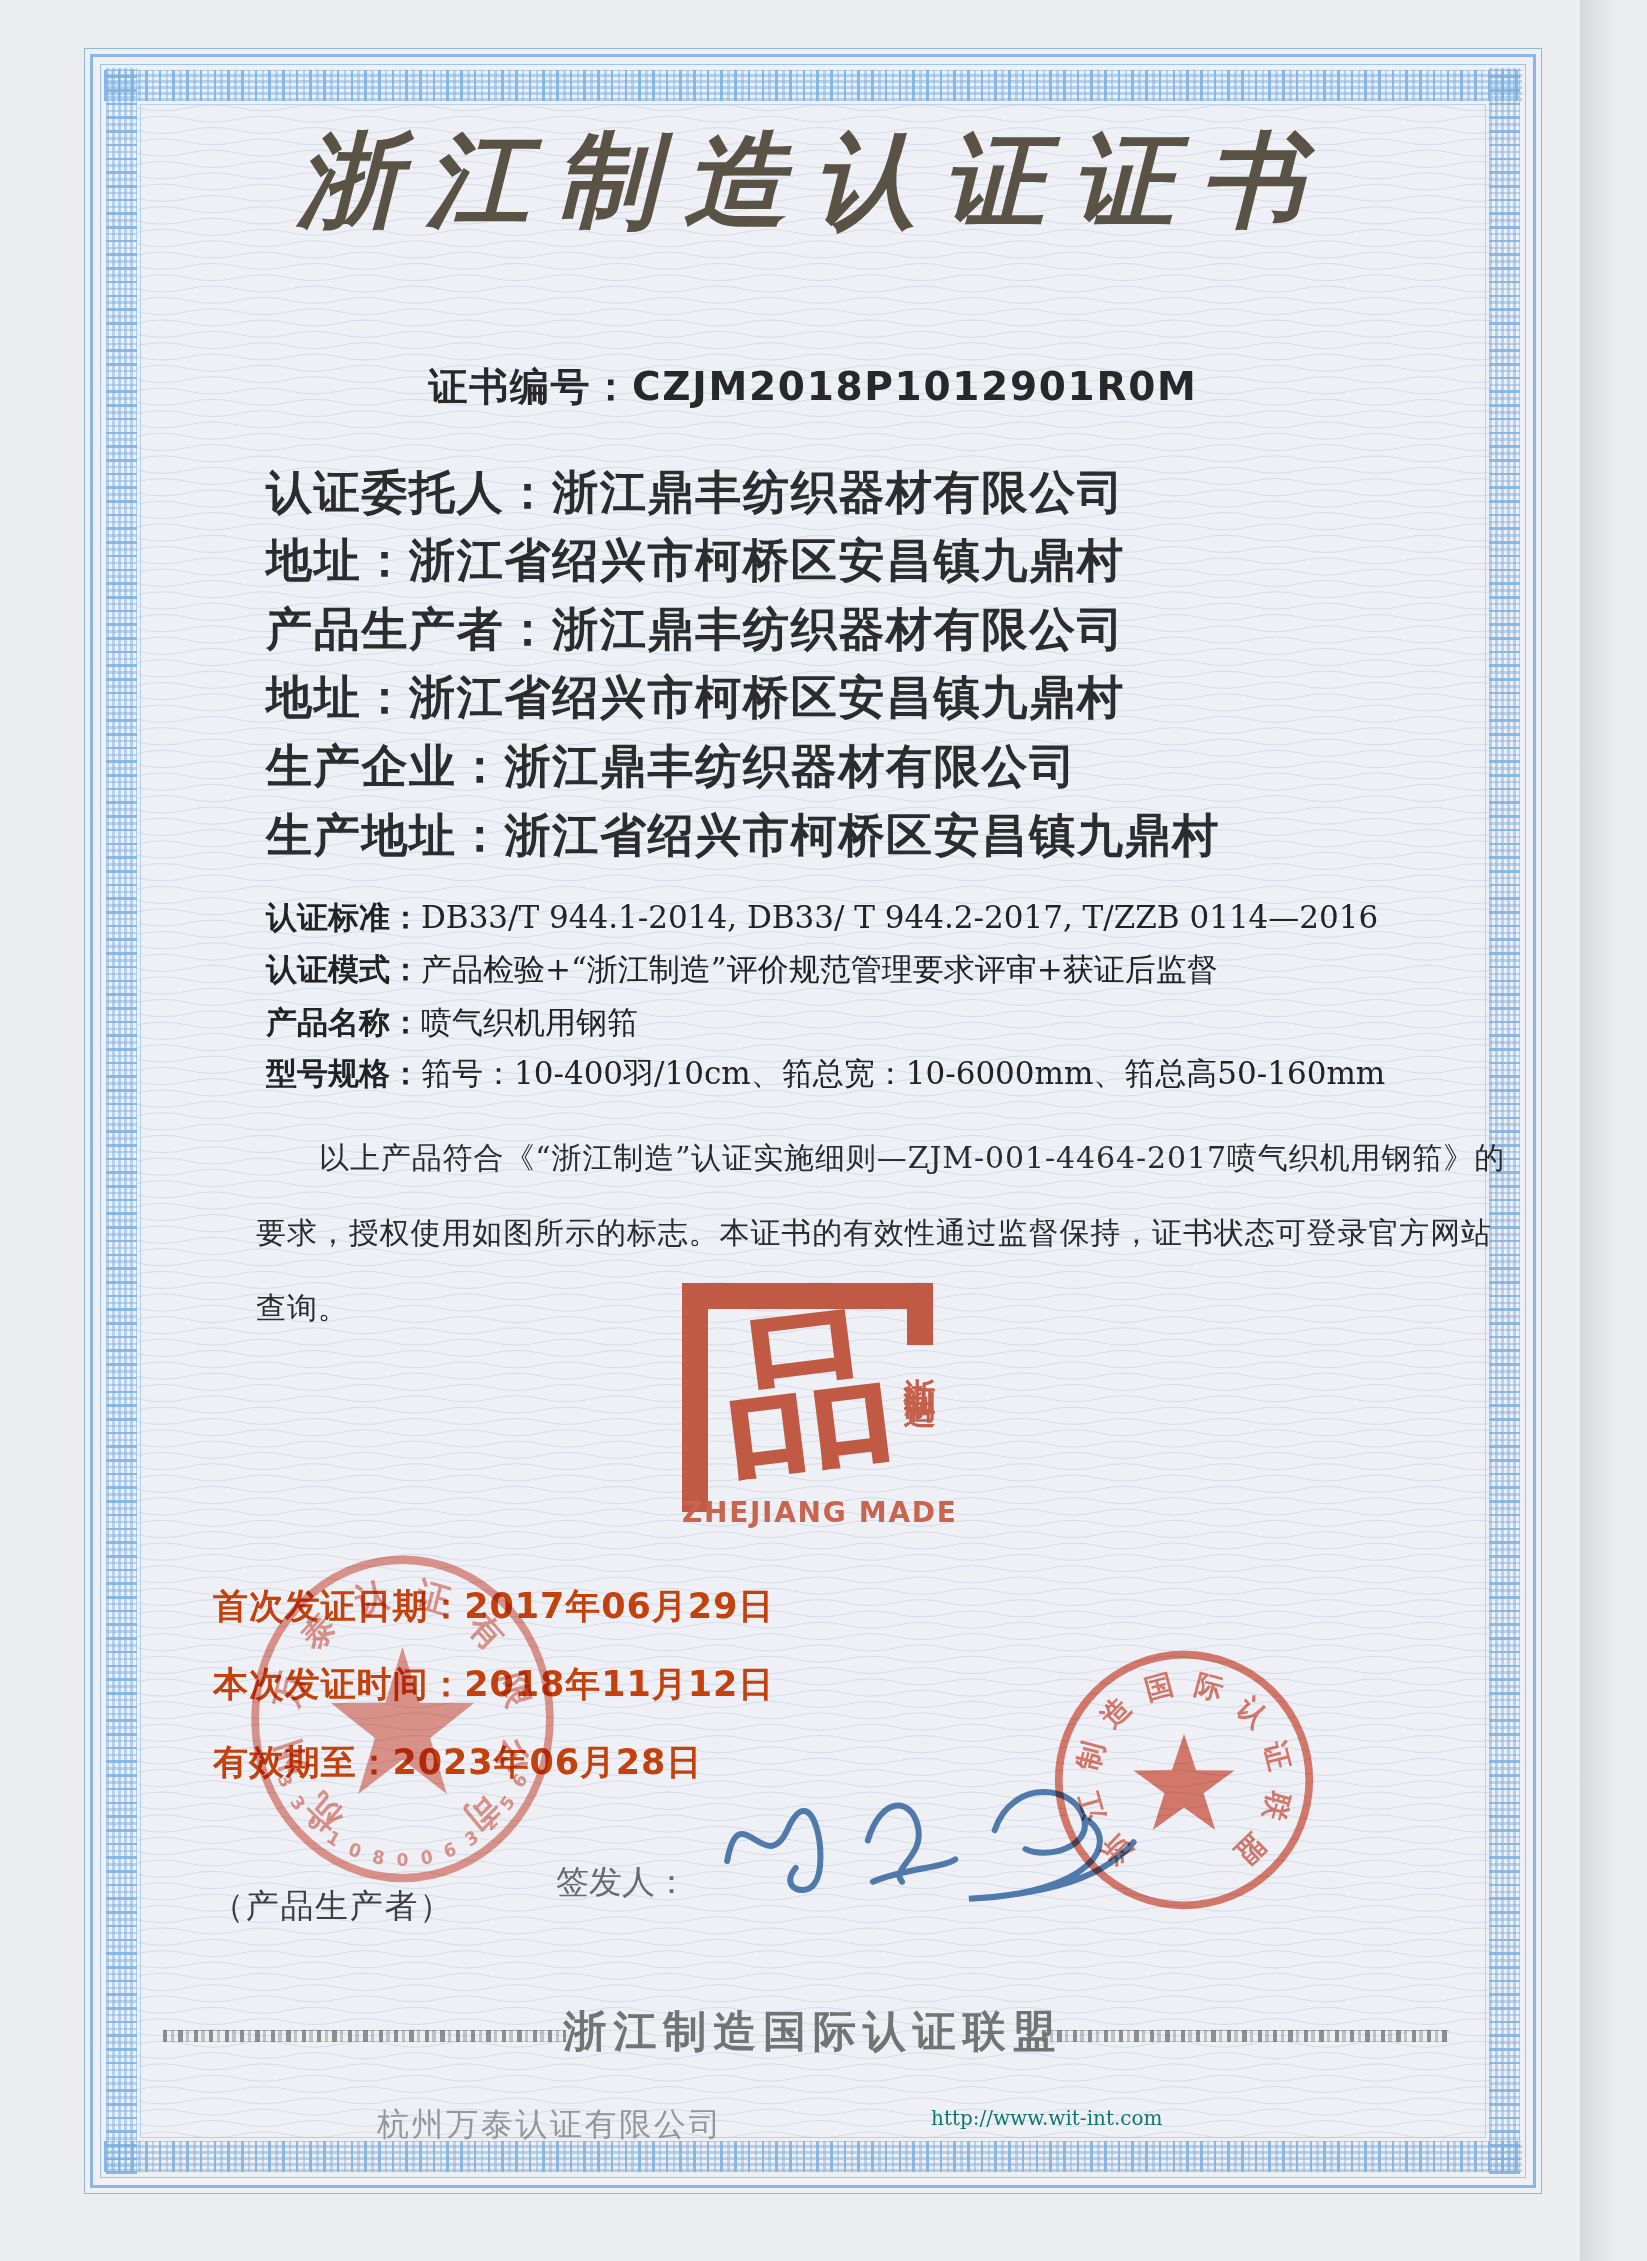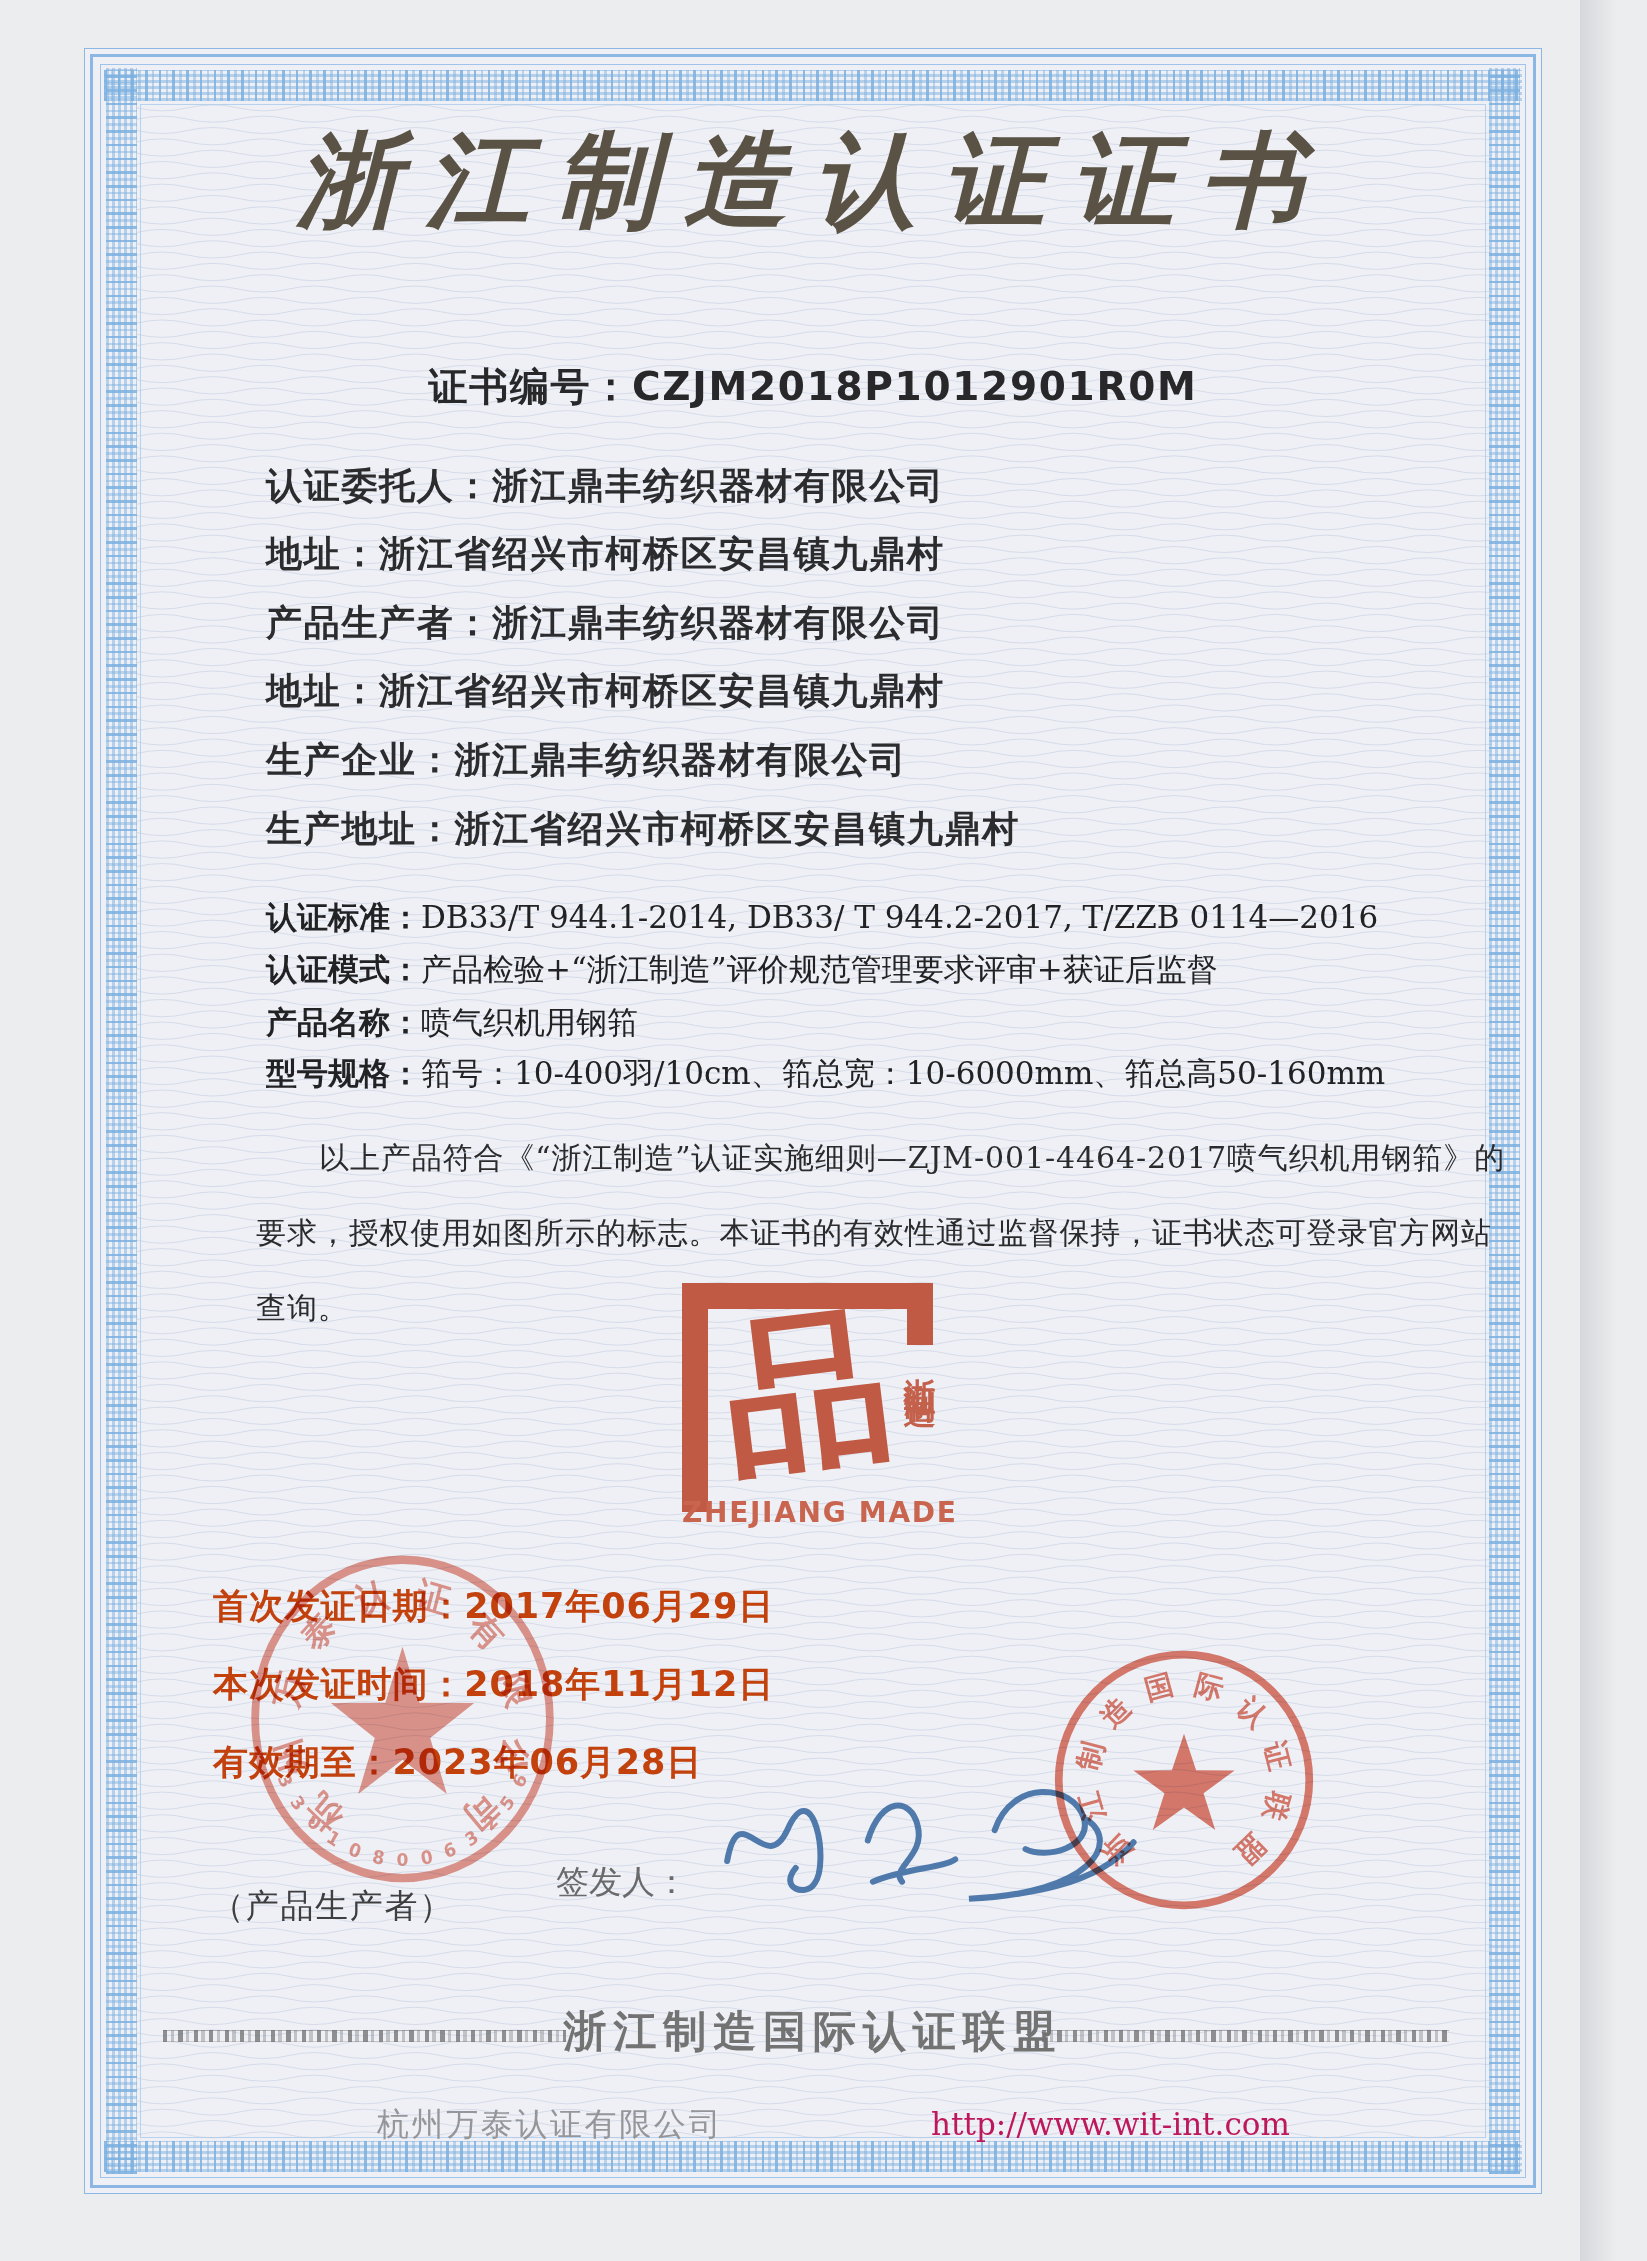--- a/index.html
+++ b/index.html
@@ -28,21 +28,21 @@
   .band.right{top:19px;bottom:19px;right:20.6px;width:31px;}
   #waves{position:absolute;left:137px;top:101px;width:1355px;height:2040px;z-index:0;}
   #waves path{fill:none;stroke:#b9c3da;stroke-width:1;opacity:.55;}
   
   .t{position:absolute;z-index:2;white-space:nowrap;color:#2d2d30;}
   .cert-title{left:84px;top:113px;width:1458px;text-align:center;
       font-family:"DejaVu Serif","Liberation Serif",serif;font-style:italic;font-weight:700;
       font-size:103px;letter-spacing:26px;color:#5a5345;}
   .cert-no{left:84px;top:360px;width:1458px;text-align:center;font-weight:700;font-size:39px;
       letter-spacing:1.7px;color:#28282a;}
-  .info-line{left:266px;font-weight:700;font-size:36px;letter-spacing:1.7px;color:#2c2c2f;text-align:right;}
+  .info-line{left:266px;font-weight:700;font-size:46px;letter-spacing:1.7px;color:#2c2c2f;text-align:right;}
   .spec-line{left:266px;font-size:31px;font-family:"DejaVu Serif","Liberation Serif",serif;color:#222224;}
   .spec-line .lbl{font-weight:700;}
   .statement{left:256px;top:1120px;width:1252px;white-space:normal;text-indent:2.1em;
       font-family:"DejaVu Serif","Liberation Serif",serif;font-size:30px;line-height:75px;
       letter-spacing:0.9px;color:#2b2b2d;}
   
   .logo{left:682px;top:1283px;width:257px;height:257px;}
   .logo .bar{position:absolute;background:#c15a44;}
   .logo .bar-top{left:0;top:0;width:250px;height:26px;}
   .logo .bar-stub{left:225px;top:0;width:26px;height:62px;}
@@ -66,21 +66,21 @@
   #signature path{fill:none;stroke:#34659e;stroke-width:7;stroke-linecap:round;opacity:.85;}
   .flourish{position:absolute;top:2030px;height:10.3px;z-index:2;
       border-top:0.9px solid rgba(110,110,112,.45);border-bottom:0.9px solid rgba(110,110,112,.25);
       background:repeating-linear-gradient(90deg, rgba(110,110,112,.75) 0 4.3px, rgba(110,110,112,0) 4.3px 7.7px,
                  rgba(110,110,112,.35) 7.7px 11px, rgba(110,110,112,0) 11px 15.4px);}
   .flourish.fl{left:163px;width:403px;}
   .flourish.fr{left:1042px;width:407px;}
   .footer-alliance{left:84px;top:2003px;width:1458px;text-align:center;font-weight:700;
       font-size:43px;letter-spacing:6.9px;color:#737373;}
   .footer-org{left:377px;top:2103px;font-size:32px;letter-spacing:2.6px;color:#95969a;}
-  .footer-url{left:931px;top:2106px;font-size:31px;color:#be185d;
+  .footer-url{left:931px;top:2106px;font-size:20px;color:#0f766e;
       font-family:"DejaVu Serif","Liberation Serif",serif;}
 </style>
 </head>
 <body>
 
 <div class="page">
 
   <div class="frame">
     <div class="inner1"></div>
     <div class="inner2"></div>

